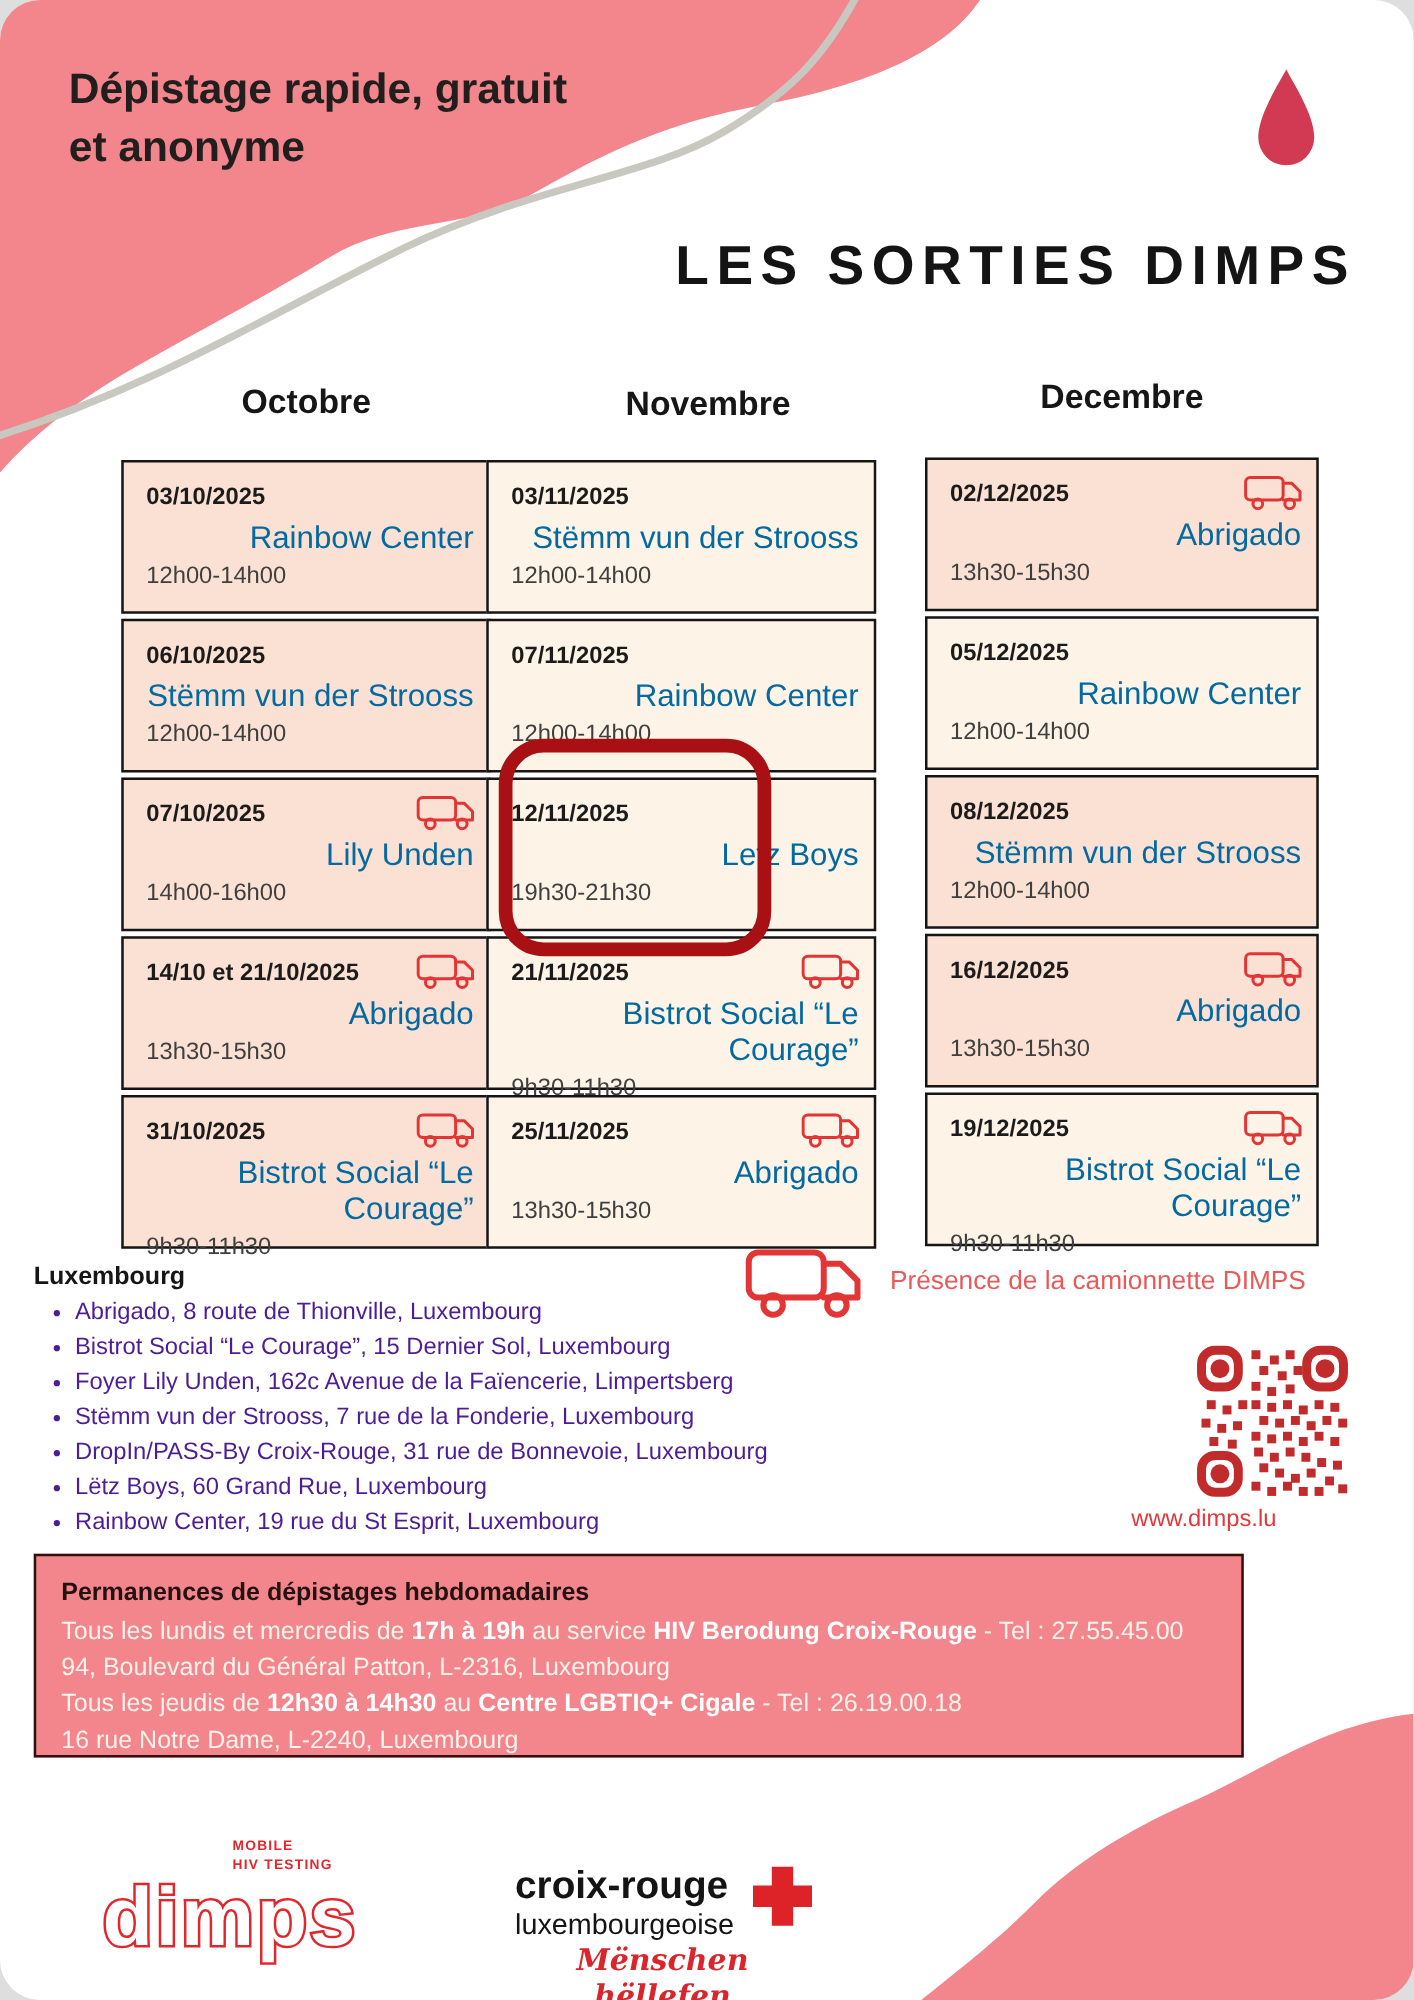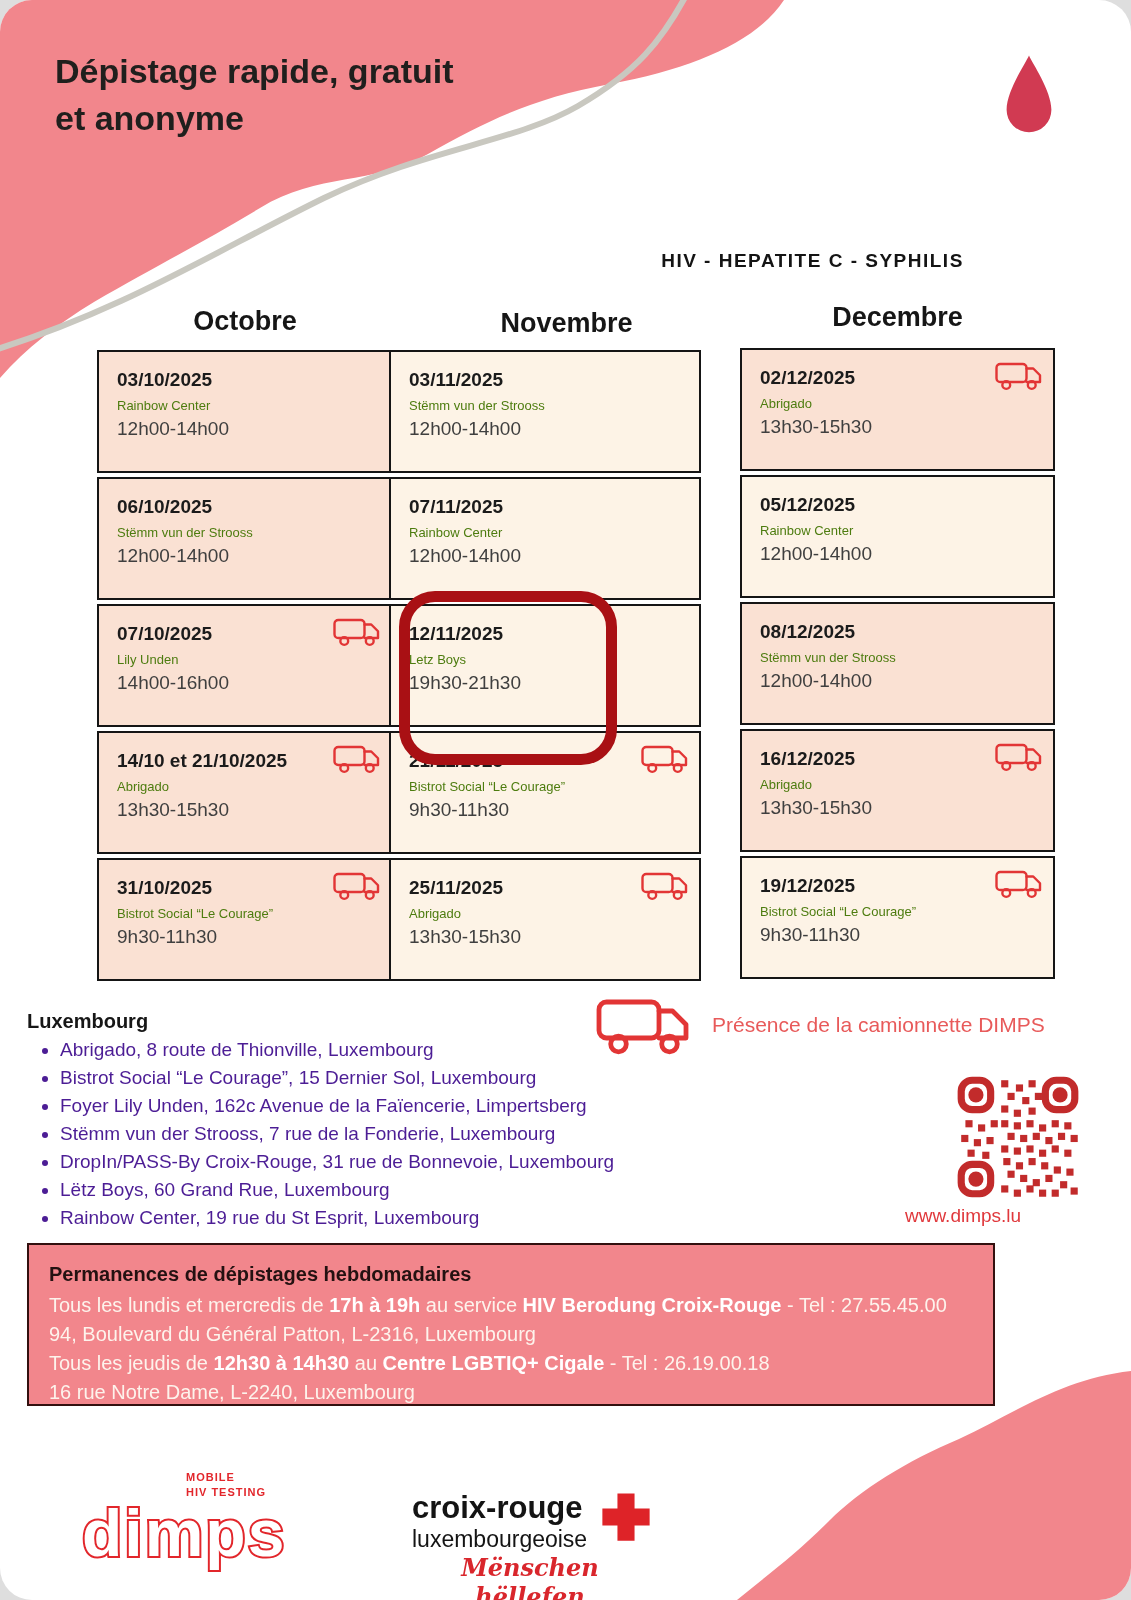--- a/index.html
+++ b/index.html
@@ -10,27 +10,27 @@
   .tagline{position:absolute;left:55px;top:48px;font-size:34px;font-weight:700;
            color:#201f1d;line-height:1.38;white-space:pre-line;z-index:3;}
 
   .main-title{position:absolute;left:540px;top:188px;width:545px;text-align:center;
               font-size:44px;font-weight:700;letter-spacing:6px;color:#141414;z-index:3;}
   .sub-title{position:absolute;left:540px;top:250px;width:545px;text-align:center;
              font-size:19px;font-weight:700;letter-spacing:1.5px;color:#141414;z-index:3;}
 
   .month-header{position:absolute;font-size:27px;font-weight:700;color:#161616;text-align:center;z-index:3;}
 
-  .col{position:absolute;z-index:2;}
+  .col{position:absolute;z-index:2;margin-top:18px;}
   .card{position:relative;box-sizing:border-box;border:2px solid #151515;height:123px;
         margin-bottom:4px;padding:17px 12px 0 18px;}
   .bg-peach{background:#FAE1D3;}
   .bg-cream{background:#FDF3E6;}
   .card .date{font-size:19px;font-weight:700;color:#1b1b1b;margin-bottom:7px;}
-  .card .venue{font-size:13px;color:#4d7c0f;margin-bottom:5px;}
+  .card .venue{font-size:25px;color:#0369a1;margin-bottom:5px;text-align:right;}
   .card .time{font-size:19px;color:#3f3f3f;}
   .van{position:absolute;top:10px;right:10px;width:48px;height:32px;}
 
   .highlight-ring{position:absolute;left:399px;top:591px;width:196px;height:152px;
                   border:11px solid #A91014;border-radius:36px;z-index:4;pointer-events:none;}
 
   .legend-van{position:absolute;left:596px;top:994px;width:96px;height:64px;z-index:2;}
   .legend-label{position:absolute;left:712px;top:1013px;font-size:21px;color:#E85A5A;z-index:2;}
 
   .loc-heading{position:absolute;left:27px;top:1010px;font-size:20px;font-weight:700;color:#161616;}
@@ -82,21 +82,21 @@
   <svg class="decor" style="left:997px;top:52px;z-index:2" width="64" height="88" viewBox="0 0 60 82">
     <path d="M30 3 C27 10 9 36 9 54 a21 21 0 0 0 42 0 C51 36 33 10 30 3 Z" fill="#D13A52"></path>
   </svg>
 
   <svg class="decor" style="right:0;bottom:0;z-index:1" width="400" height="235" viewBox="0 0 400 235">
     <path d="M400 6 C330 14 284 48 228 74 C176 96 130 124 98 156 C64 190 34 212 6 235 L400 235 Z" fill="#F2868C"></path>
   </svg>
 
   <div class="tagline">Dépistage rapide, gratuit
 et anonyme</div>
-  <div class="sub-title">HIV - HEPATITE C - SYPHILIS</div>
+  <div class="main-title">LES SORTIES DIMPS</div>
 
   <div class="month-header" style="left:97px;top:306px;width:296px">Octobre</div>
   <div class="month-header" style="left:413px;top:308px;width:307px">Novembre</div>
   <div class="month-header" style="left:740px;top:302px;width:315px">Decembre</div>
 
   <div class="col" style="left:97px;top:350px;width:296px">
     <div class="card bg-peach">
       <div class="date">03/10/2025</div>
       <div class="venue">Rainbow Center</div>
       <div class="time">12h00-14h00</div>

